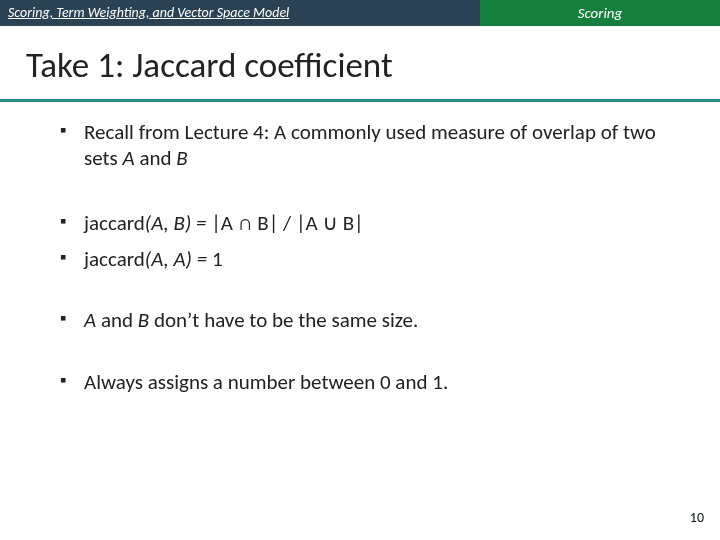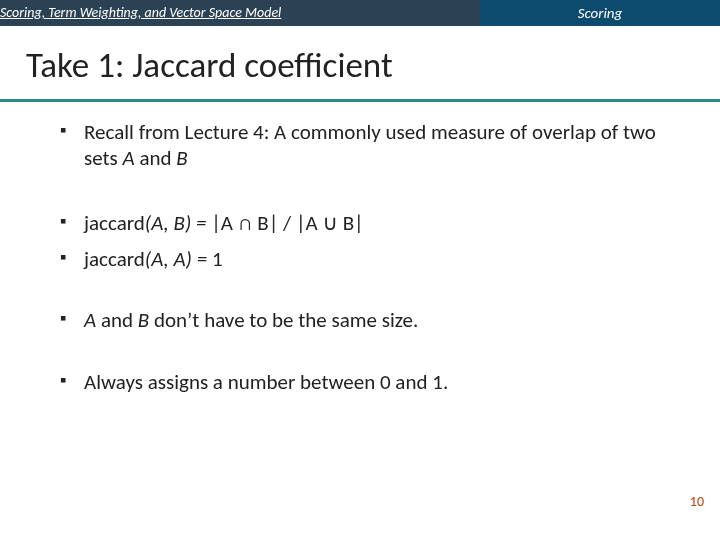--- a/index.html
+++ b/index.html
@@ -1,25 +1,25 @@
 <!DOCTYPE html>
 <html><head>
 <meta charset="utf-8">
 <style>
   * { margin: 0; padding: 0; box-sizing: border-box; }
   html, body { width: 720px; height: 540px; font-family: Calibri, Arial, sans-serif; background: #fff; color: #222; }
   .slide { width: 720px; height: 540px; position: relative; }
   .header { height: 26px; display: flex; }
   .header-left {
     background: #2b4255; color: #fff; flex: 1;
-    font-style: italic; font-size: 14px; padding: 4px 0;
+    font-style: italic; font-size: 14px; padding: 4px 8px;
     text-decoration: underline;
   }
   .header-right {
-    background: #0c4a6e; color: #fff; width: 240px;
+    background: #15803d; color: #fff; width: 240px;
     font-style: italic; font-size: 15px; text-align: center; padding: 4px 8px;
   }
   .title {
     font-size: 35px; color: #222; padding: 18px 26px 13px 26px;
     font-weight: 400;
   }
   .rule { border: 0; border-top: 3px solid #2a8a87; margin: 0; }
   .body { padding: 18px 28px 0 28px; margin-left: 28px; }
   ul.bullets { list-style: none; }
   ul.bullets > li {
@@ -28,22 +28,22 @@
   }
   ul.bullets > li::before {
     content: "▪"; position: absolute; left: 4px; top: 0;
     font-size: 18px; color: #222;
   }
   .gap-lg { height: 30px; }
   .gap-md { height: 26px; }
   .formula { font-style: normal; }
   .it { font-style: italic; }
   .pagenum {
-    position: absolute; right: 16px; bottom: 30px;
-    font-size: 14px; color: #c2410c;
+    position: absolute; right: 16px; bottom: 14px;
+    font-size: 14px; color: #0f172a;
   }
 </style>
 </head>
 <body>
 
 <div class="slide">
 
   <div class="header">
     <div class="header-left">Scoring, Term Weighting, and Vector Space Model</div>
     <div class="header-right">Scoring</div>

